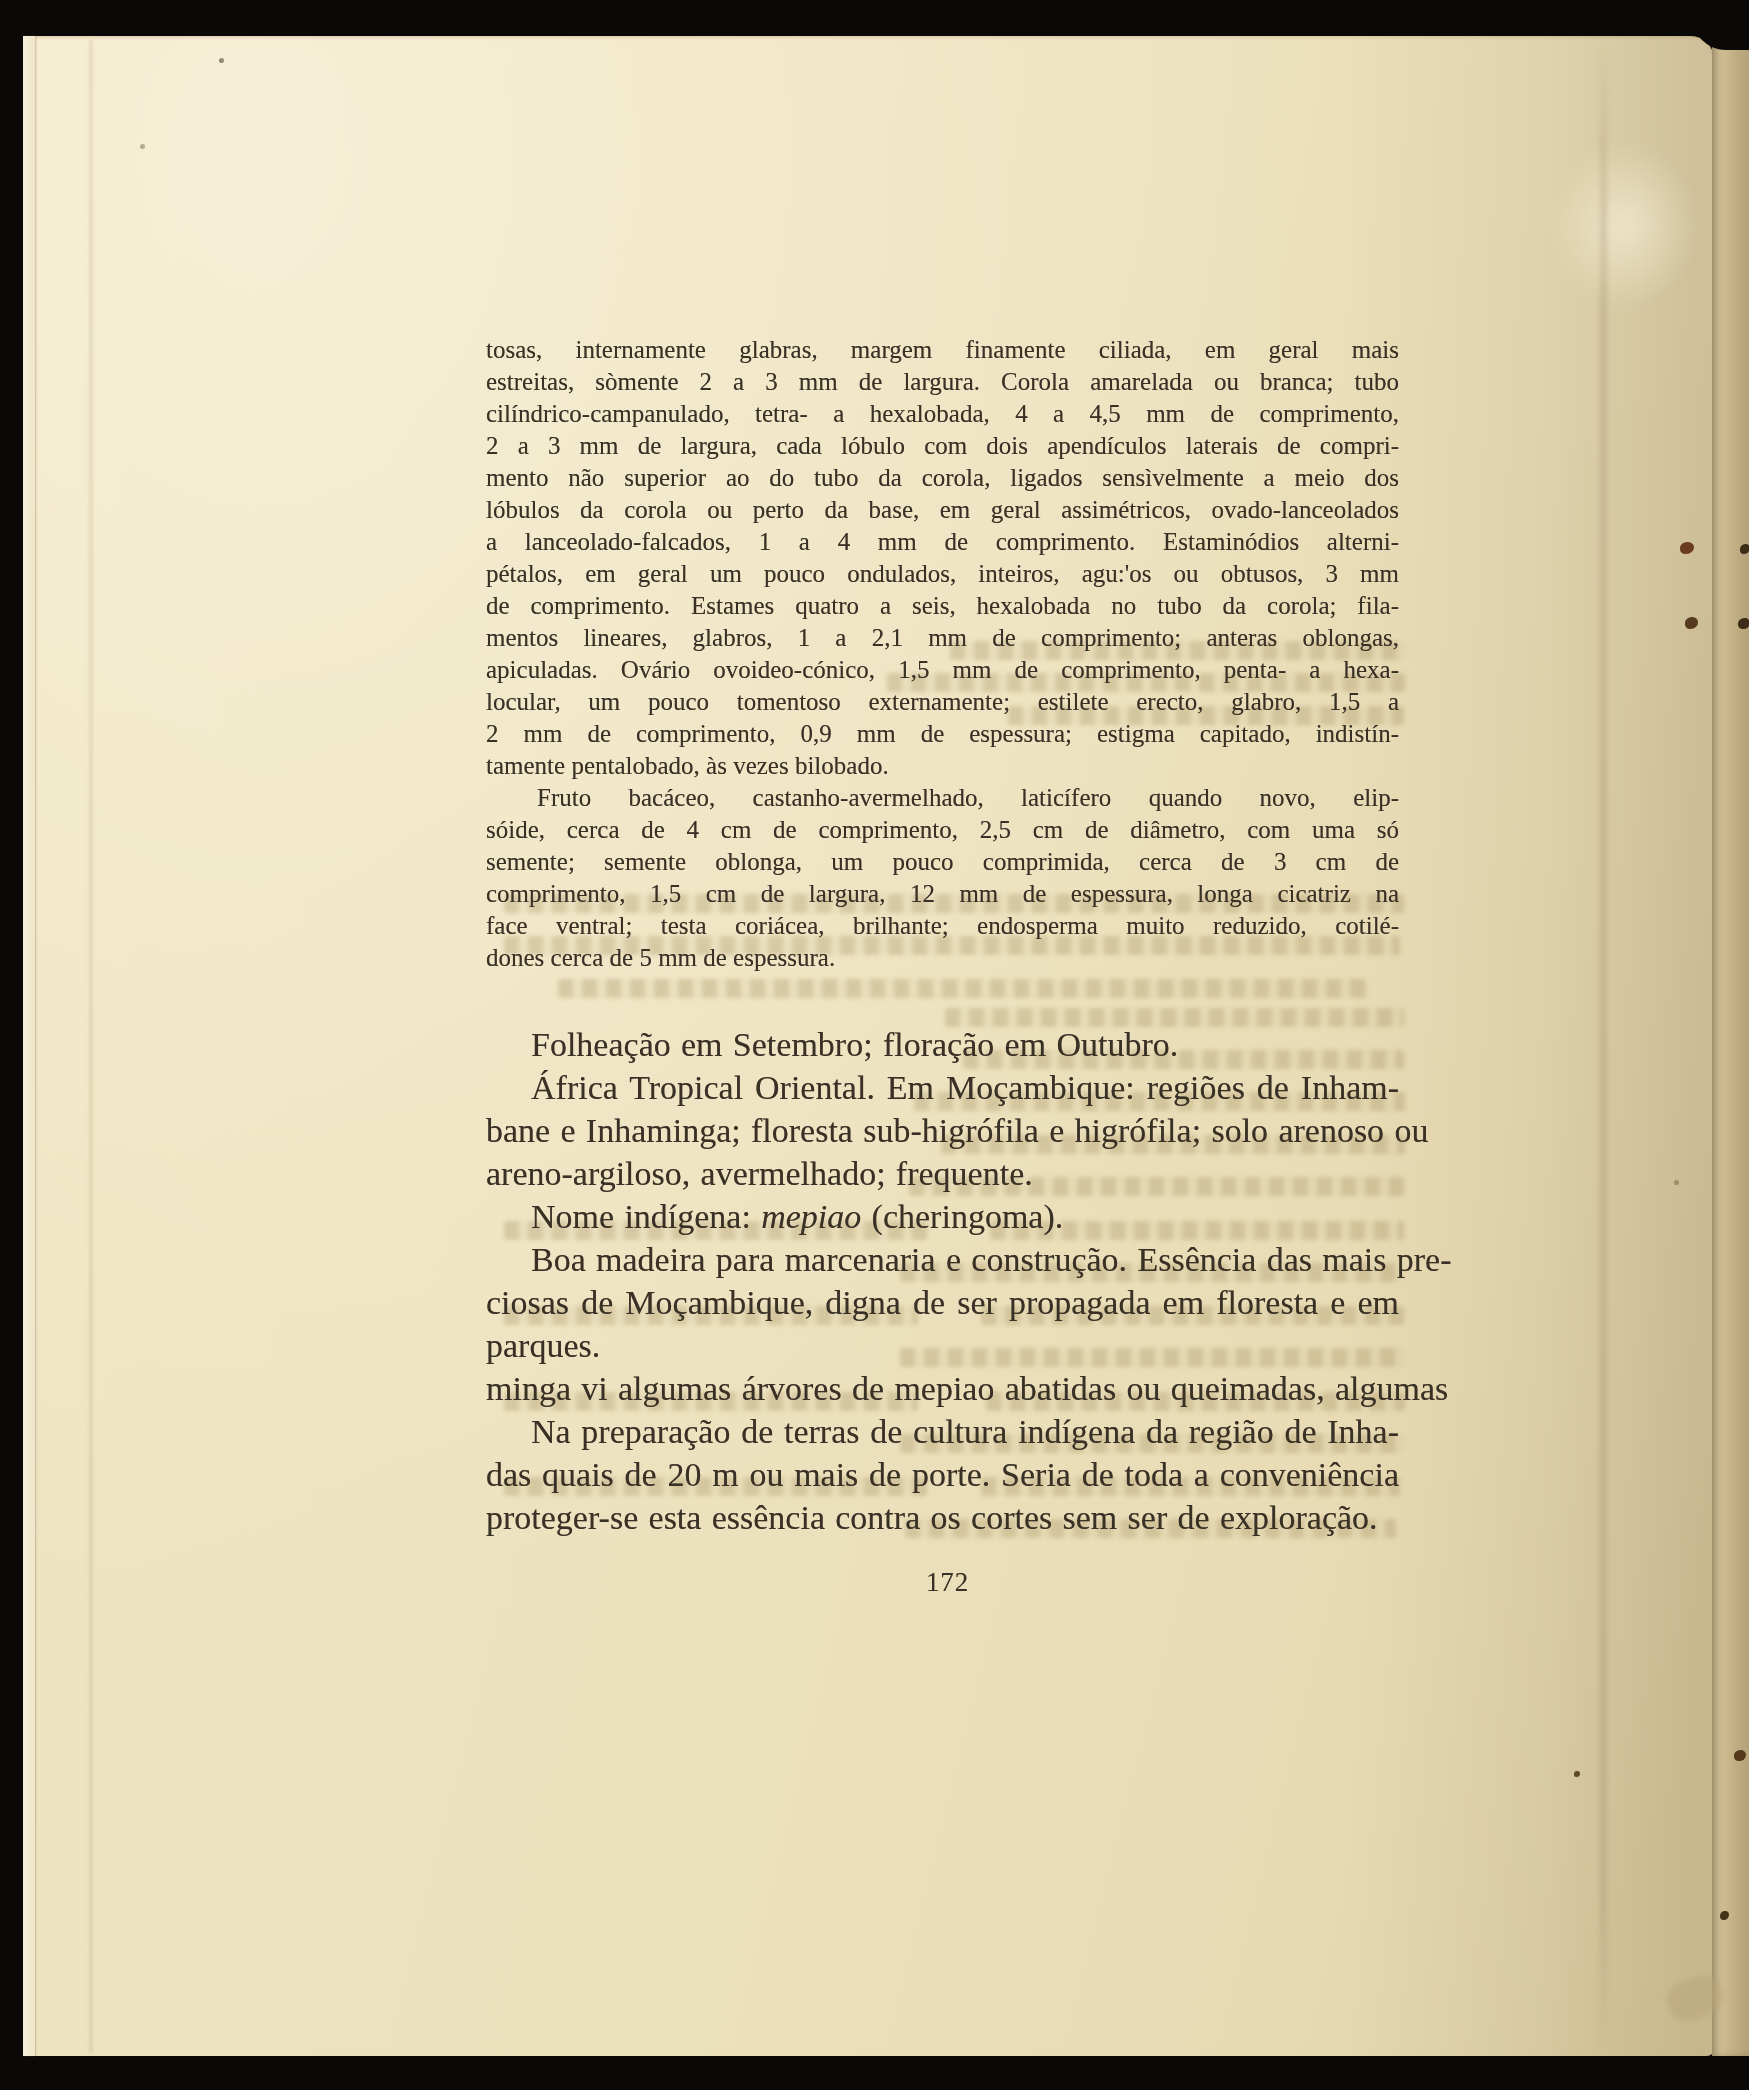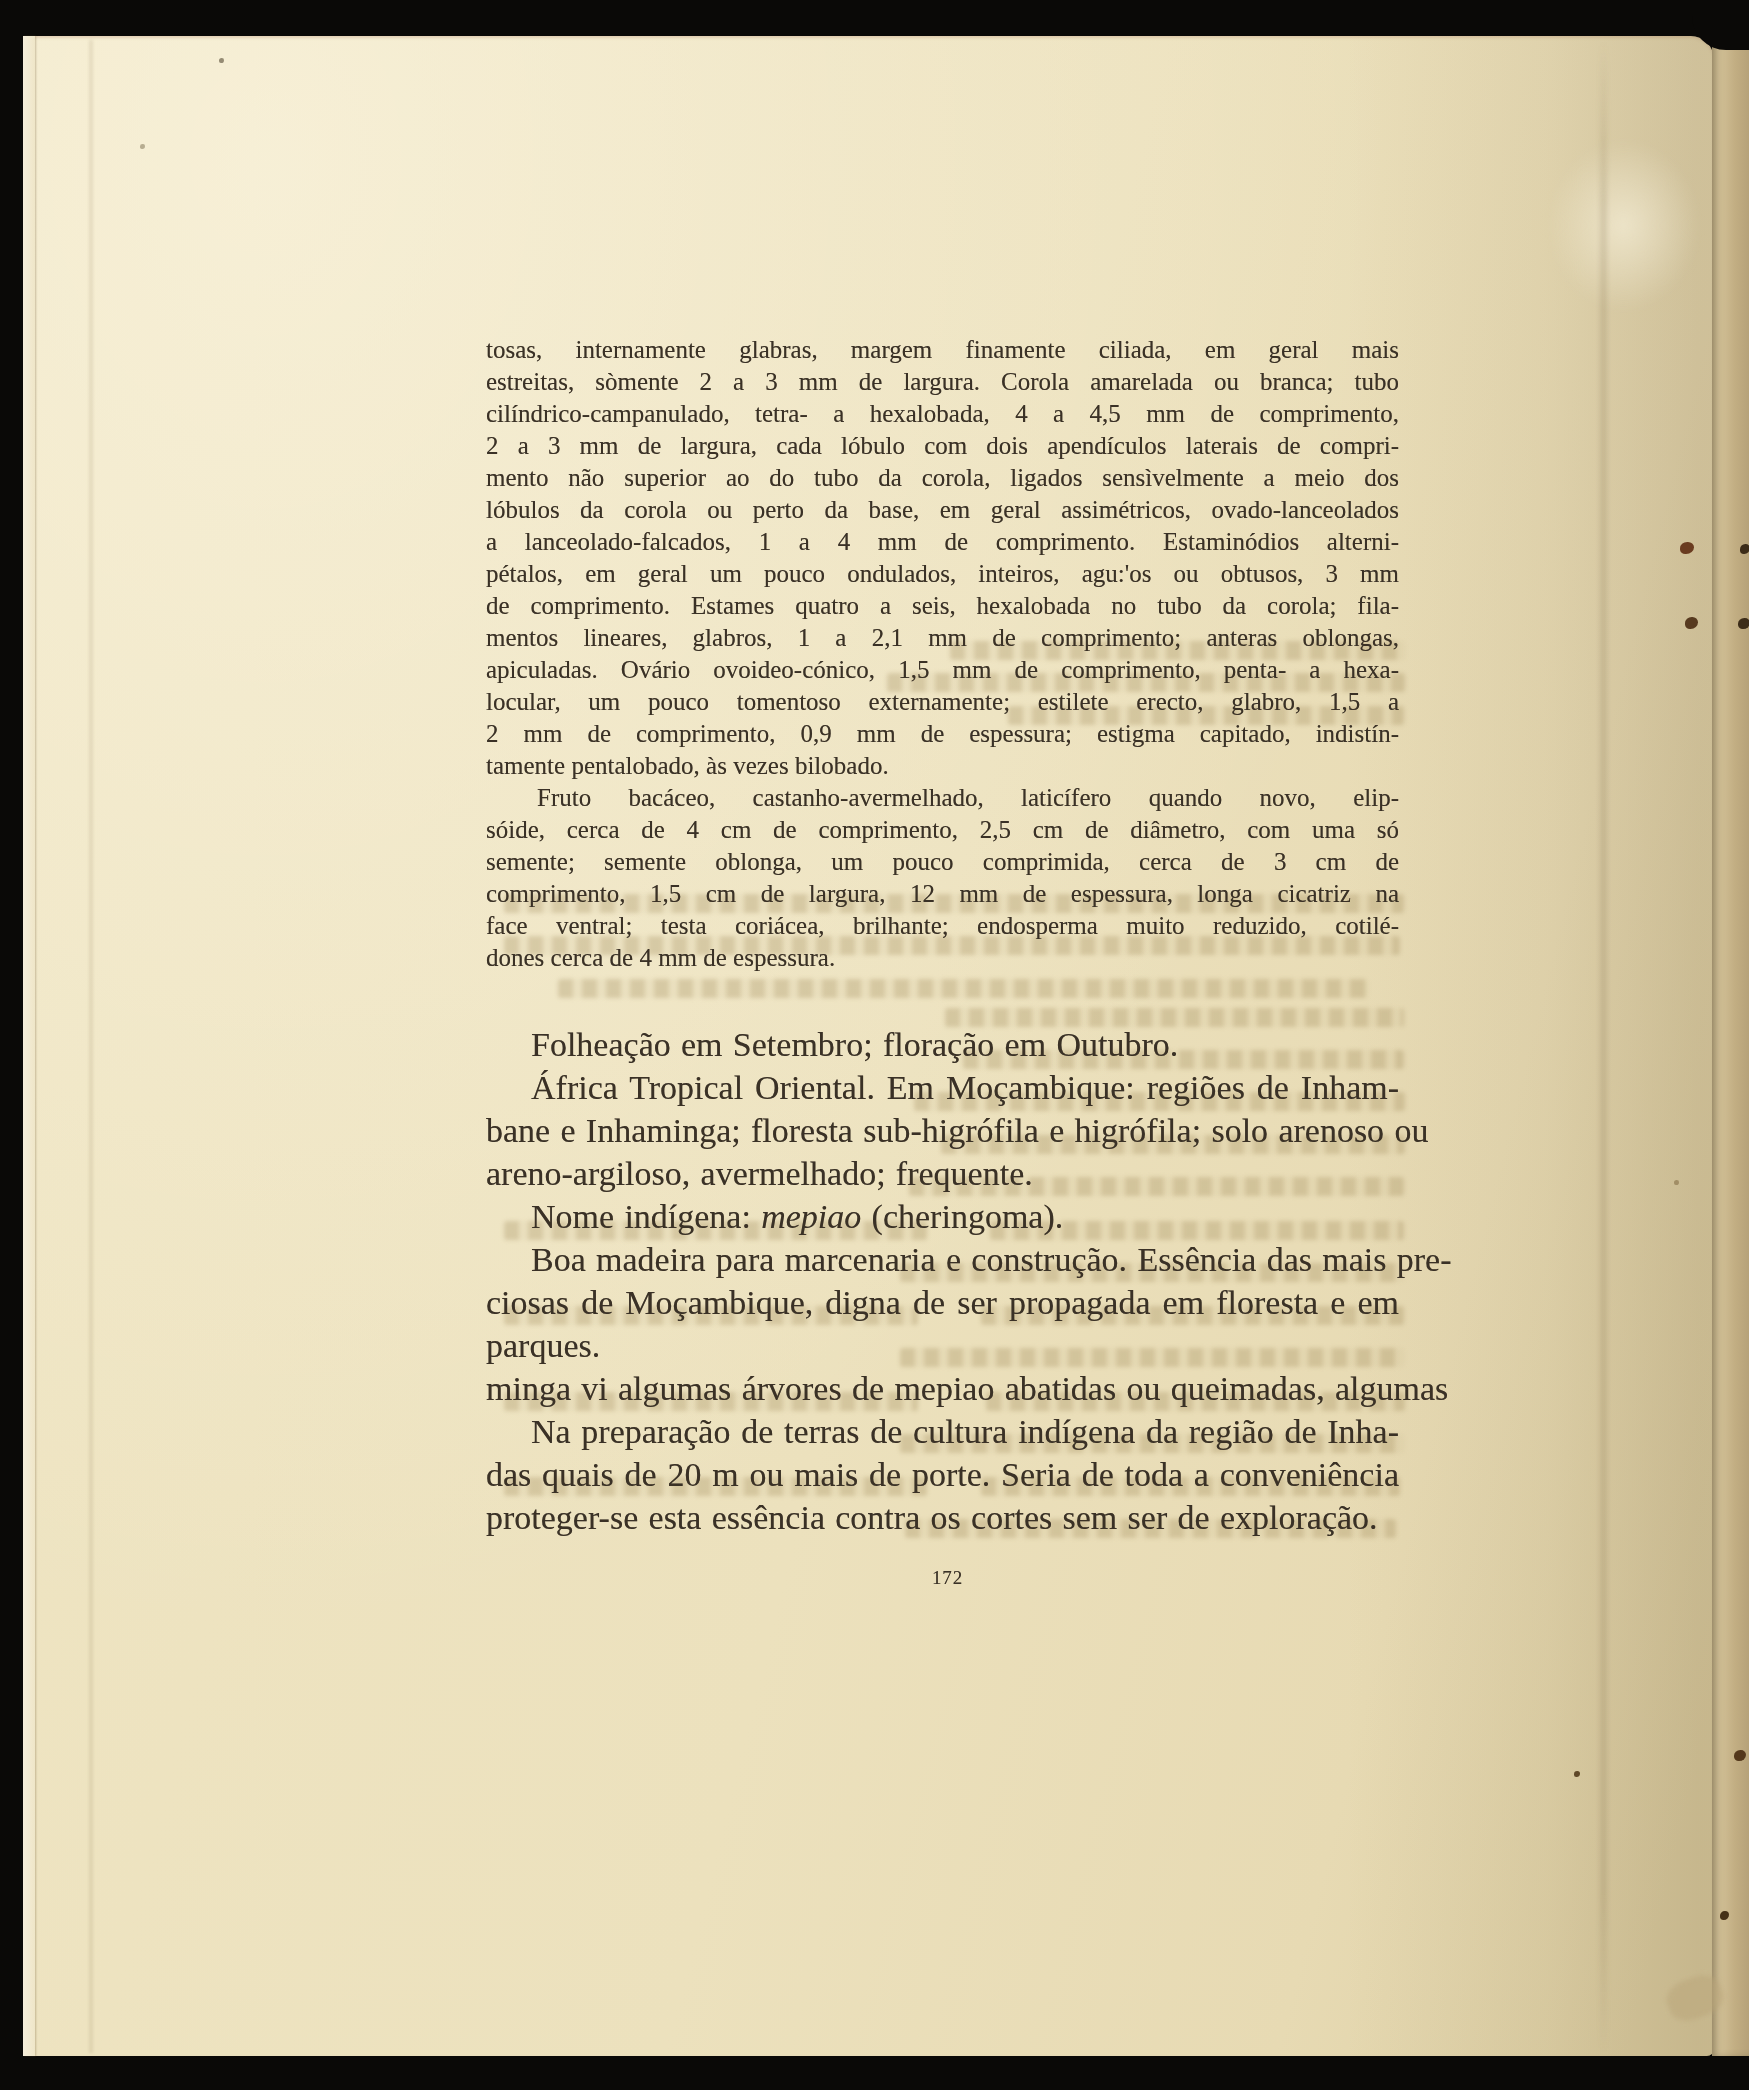--- a/index.html
+++ b/index.html
@@ -59,21 +59,21 @@
   #sec1 .line{line-height:32px;height:32px;}
   #sec1 .indent{padding-left:51px;}
   #sec2{top:1023px;font-size:34px;word-spacing:1.8px;}
   #sec2 .line{line-height:43px;height:43px;}
   #sec2 .indent{padding-left:45px;}
   .line{text-align:justify;text-align-last:justify;white-space:nowrap;}
   .line.last{text-align-last:left;}
   .it{font-style:italic;}
   #pagenum{
     position:absolute;left:491px;top:1567px;width:913px;
-    text-align:center;font-size:19px;color:#3a3126;letter-spacing:0.9px;
+    text-align:center;font-size:27px;color:#3a3126;letter-spacing:0.9px;
     text-shadow:0 0 0.5px rgba(58,49,38,0.45);
   }
   
   .ghost{
     position:absolute;height:19px;border-radius:3.6px;
     background:repeating-linear-gradient(90deg, rgba(158,136,88,0.30) 0 15.3px, rgba(158,136,88,0.06) 15.3px 24px);
     filter:blur(2.3px);
   }
   
   .stain{position:absolute;border-radius:55% 45% 60% 40%;}
@@ -146,21 +146,21 @@
       <div class="line">locular, um pouco tomentoso externamente; estilete erecto, glabro, 1,5 a</div>
       <div class="line">2 mm de comprimento, 0,9 mm de espessura; estigma capitado, indistín-</div>
       <div class="line last">tamente pentalobado, às vezes bilobado.</div>
     </div>
     <div class="para">
       <div class="line indent">Fruto bacáceo, castanho-avermelhado, laticífero quando novo, elip-</div>
       <div class="line">sóide, cerca de 4 cm de comprimento, 2,5 cm de diâmetro, com uma só</div>
       <div class="line">semente; semente oblonga, um pouco comprimida, cerca de 3 cm de</div>
       <div class="line">comprimento, 1,5 cm de largura, 12 mm de espessura, longa cicatriz na</div>
       <div class="line">face ventral; testa coriácea, brilhante; endosperma muito reduzido, cotilé-</div>
-      <div class="line last">dones cerca de 4 mm de espessura.</div>
+      <div class="line last">dones cerca de 5 mm de espessura.</div>
     </div>
   </div>
 <div id="sec2" class="sec">
     <div class="para">
       <div class="line indent last">Folheação em Setembro; floração em Outubro.</div>
     </div>
     <div class="para">
       <div class="line indent">África Tropical Oriental. Em Moçambique: regiões de Inham-</div>
       <div class="line">bane e Inhaminga; floresta sub-higrófila e higrófila; solo arenoso ou</div>
       <div class="line last">areno-argiloso, avermelhado; frequente.</div>

